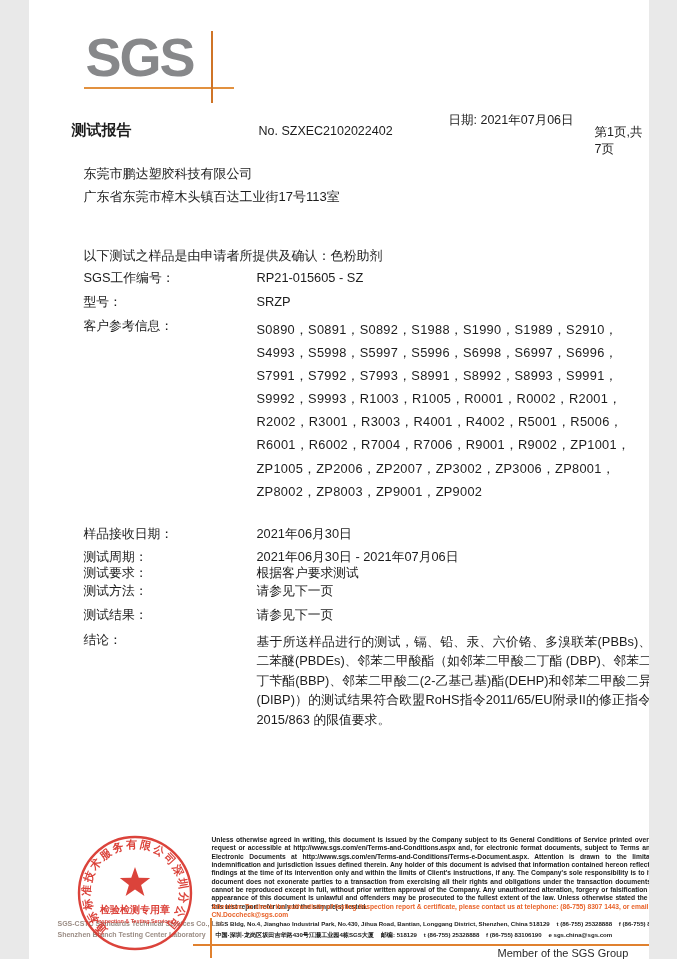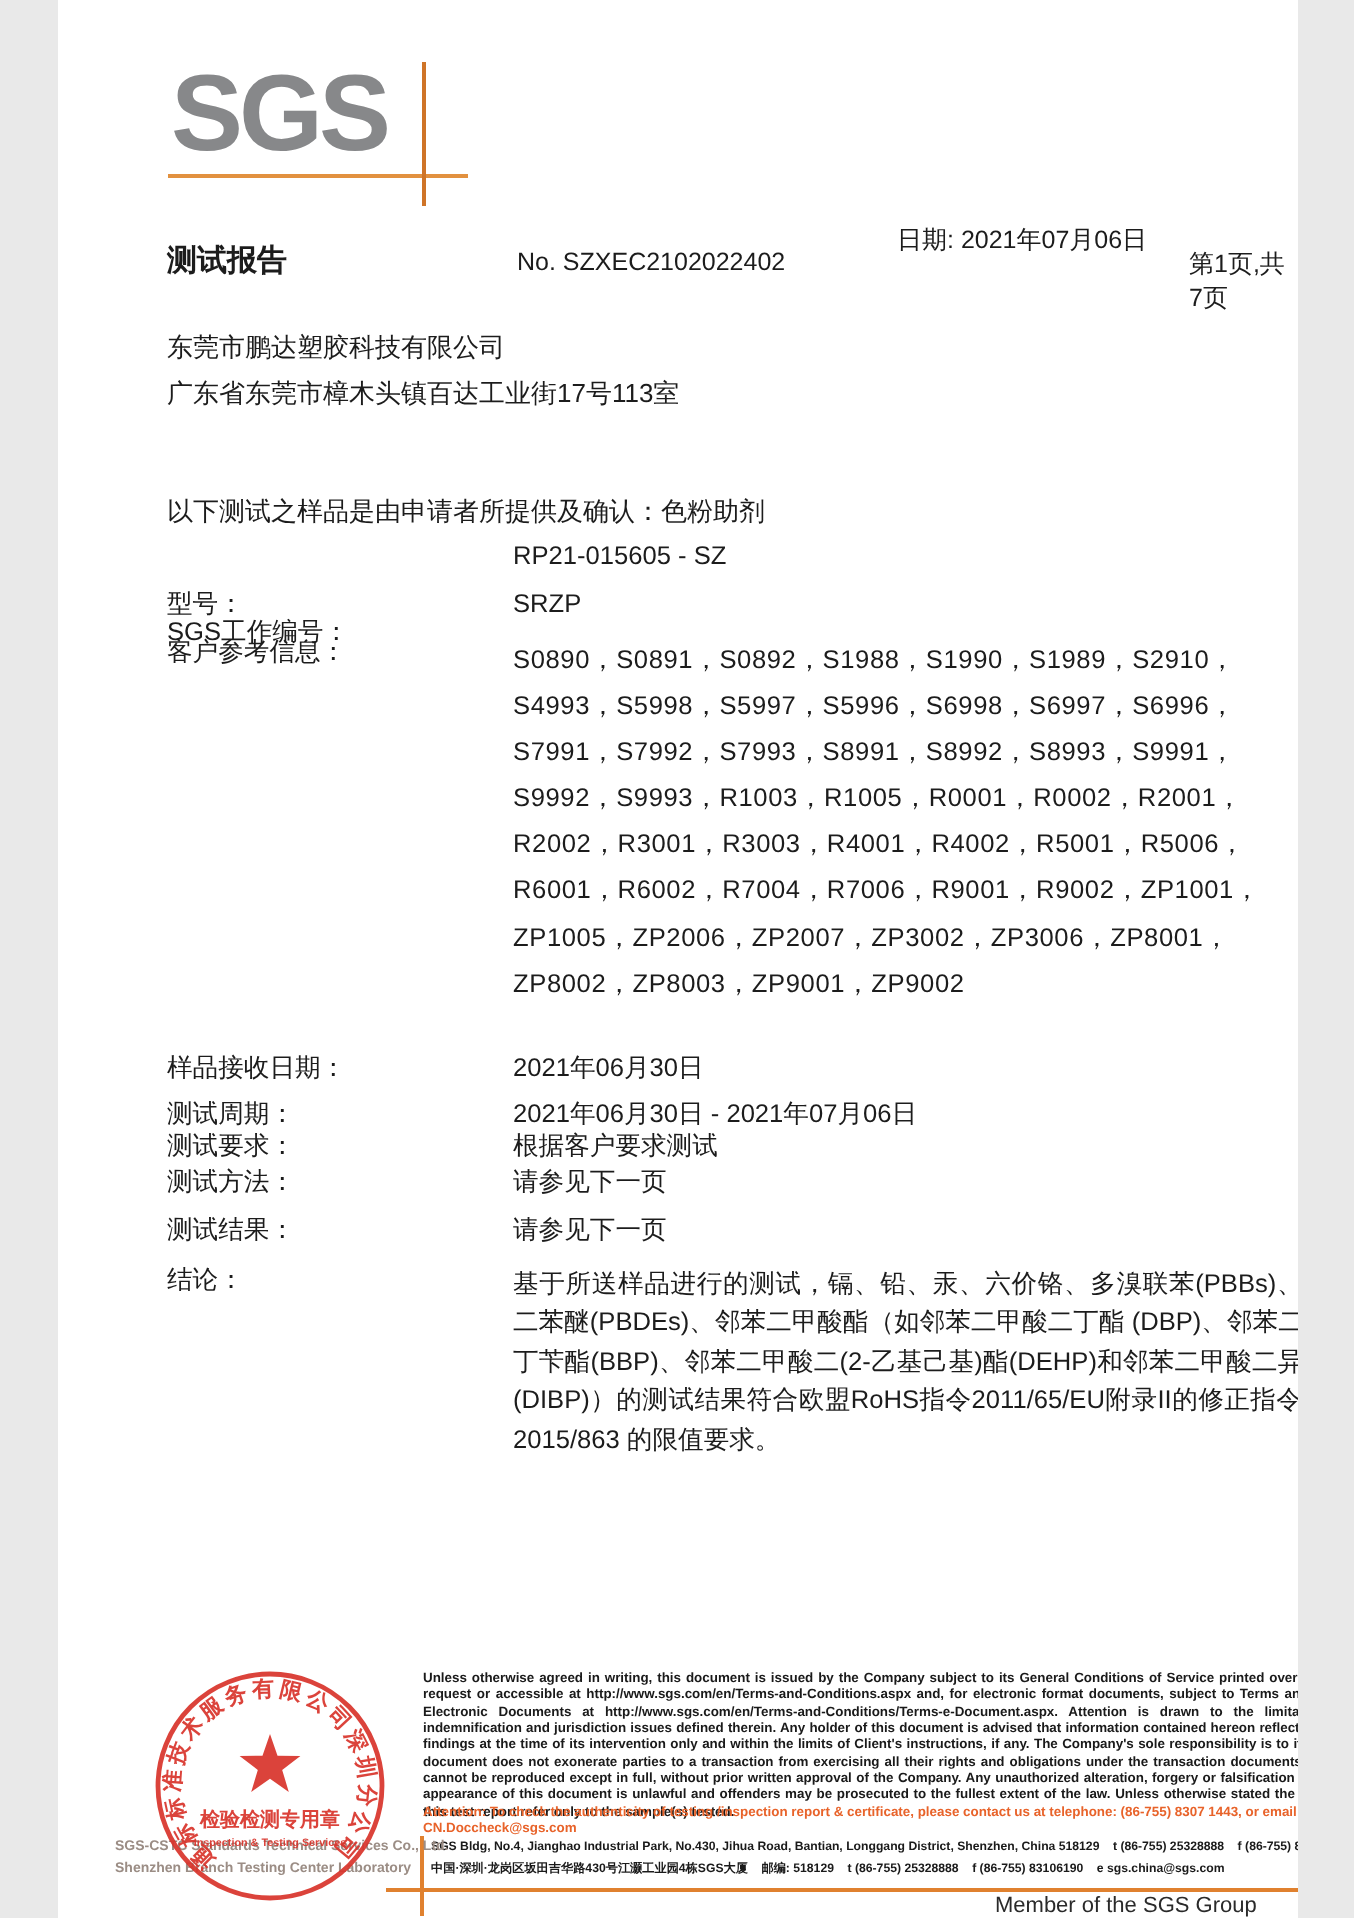--- a/index.html
+++ b/index.html
@@ -34,31 +34,31 @@
 </style>
 </head>
 <body>
 
 <div class="page">
 
   <div class="abs logo-text" style="left:57px;top:30px;">SGS</div>
   <div class="abs logo-hline" style="left:55px;top:87px;width:150px;"></div>
   <div class="abs logo-vline" style="left:182px;top:31px;height:72px;"></div>
 
-  <div class="abs rpt-title" style="left:55px;top:121px;">测试报告</div>
+  <div class="abs rpt-title" style="left:43px;top:121px;">测试报告</div>
   <div class="abs hdr-meta" style="left:230px;top:124px;">No. SZXEC2102022402</div>
   <div class="abs hdr-meta" style="left:420px;top:112px;">日期: 2021年07月06日</div>
   <div class="abs hdr-meta" style="left:566px;top:124px;">第1页,共7页</div>
 
   <div class="abs body-text" style="left:55px;top:163px;">东莞市鹏达塑胶科技有限公司</div>
   <div class="abs body-text" style="left:55px;top:186px;">广东省东莞市樟木头镇百达工业街17号113室</div>
 
   <div class="abs body-text" style="left:55px;top:245px;">以下测试之样品是由申请者所提供及确认：色粉助剂</div>
 
-  <div class="abs label" style="left:55px;top:270px;margin-top:38px;">SGS工作编号：</div>
+  <div class="abs label" style="left:55px;top:270px;">SGS工作编号：</div>
   <div class="abs value" style="left:228px;top:270px;">RP21-015605 - SZ</div>
 
   <div class="abs label" style="left:55px;top:294px;">型号：</div>
   <div class="abs value" style="left:228px;top:294px;">SRZP</div>
 
   <div class="abs label" style="left:55px;top:318px;">客户参考信息：</div>
   <div class="abs" style="left:228px;top:318px;">
     <div class="ref-line">S0890，S0891，S0892，S1988，S1990，S1989，S2910，</div>
     <div class="ref-line">S4993，S5998，S5997，S5996，S6998，S6997，S6996，</div>
     <div class="ref-line">S7991，S7992，S7993，S8991，S8992，S8993，S9991，</div>

